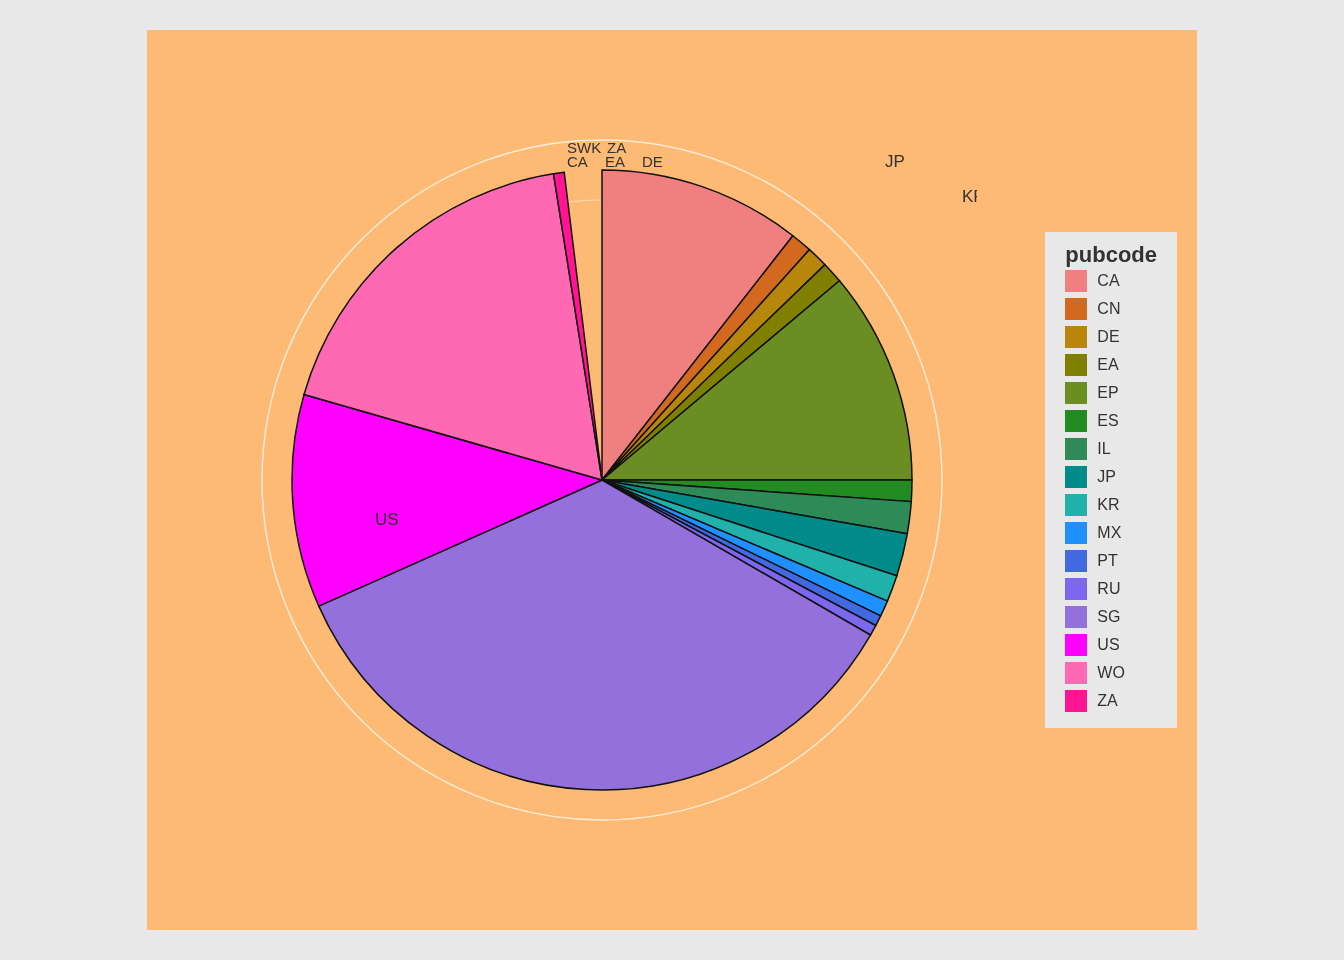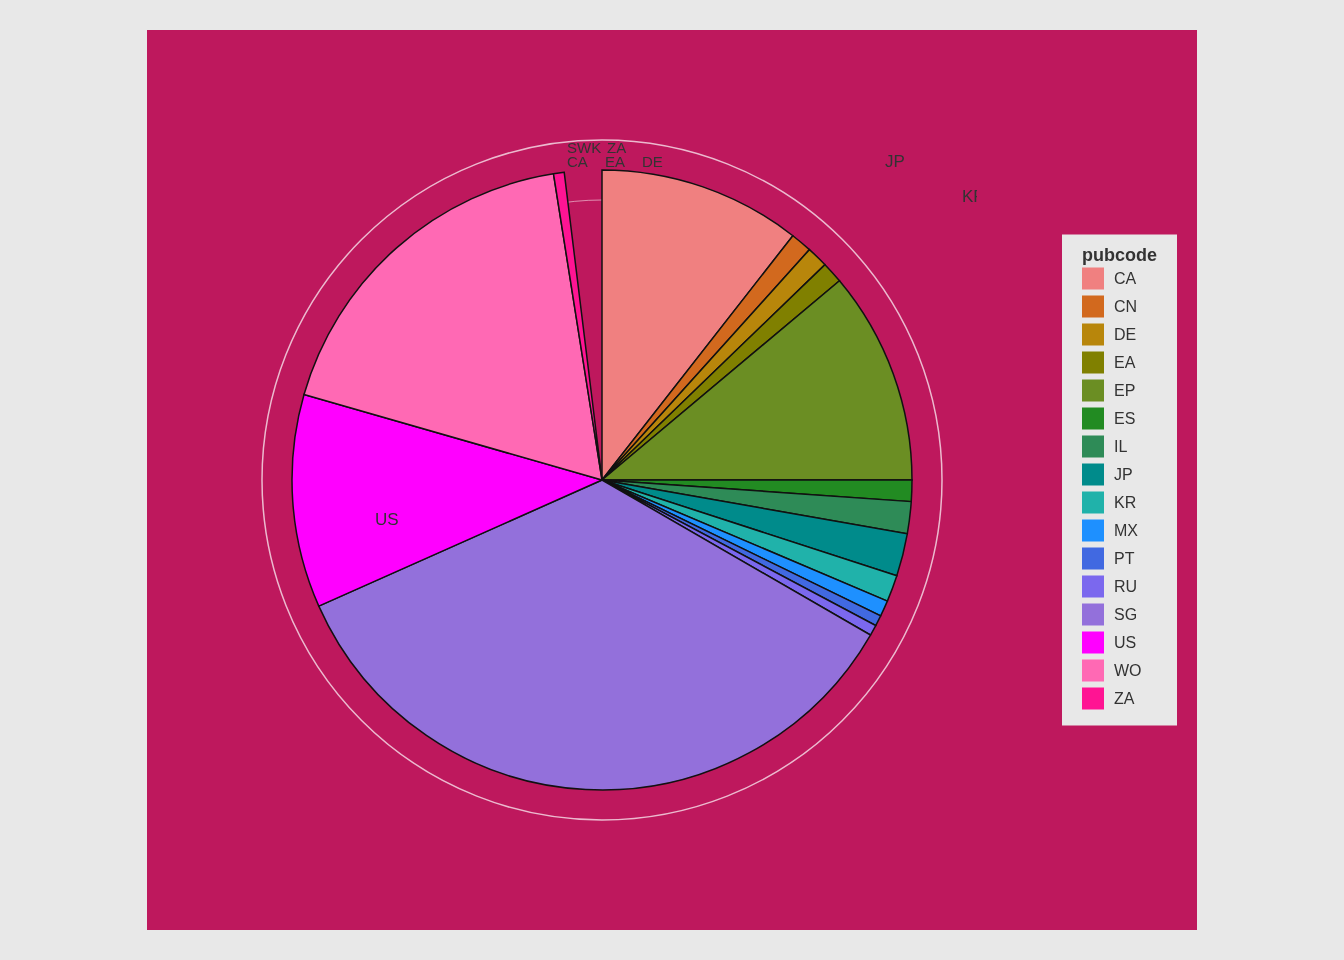--- a/index.html
+++ b/index.html
@@ -15,21 +15,21 @@
     .container {
       background: #e8e8e8;
       width: 1344px;
       height: 960px;
       display: flex;
       align-items: center;
       justify-content: center;
       position: relative;
     }
     .chart-area {
-      background: #be185d;
+      background: #fdba74;
       width: 1050px;
       height: 900px;
       position: relative;
       display: flex;
       align-items: center;
       justify-content: flex-start;
     }
     .pie-container {
       position: relative;
       width: 750px;
@@ -42,21 +42,21 @@
     }
     .legend {
       position: absolute;
       right: 20px;
       top: 50%;
       transform: translateY(-50%);
       background: #e8e8e8;
       padding: 10px 20px;
     }
     .legend-title {
-      font-size: 18px;
+      font-size: 22px;
       font-weight: bold;
       margin-bottom: 2px;
       color: #333;
     }
     .legend-item {
       display: flex;
       align-items: center;
       margin-bottom: 6px;
     }
     .legend-color {

